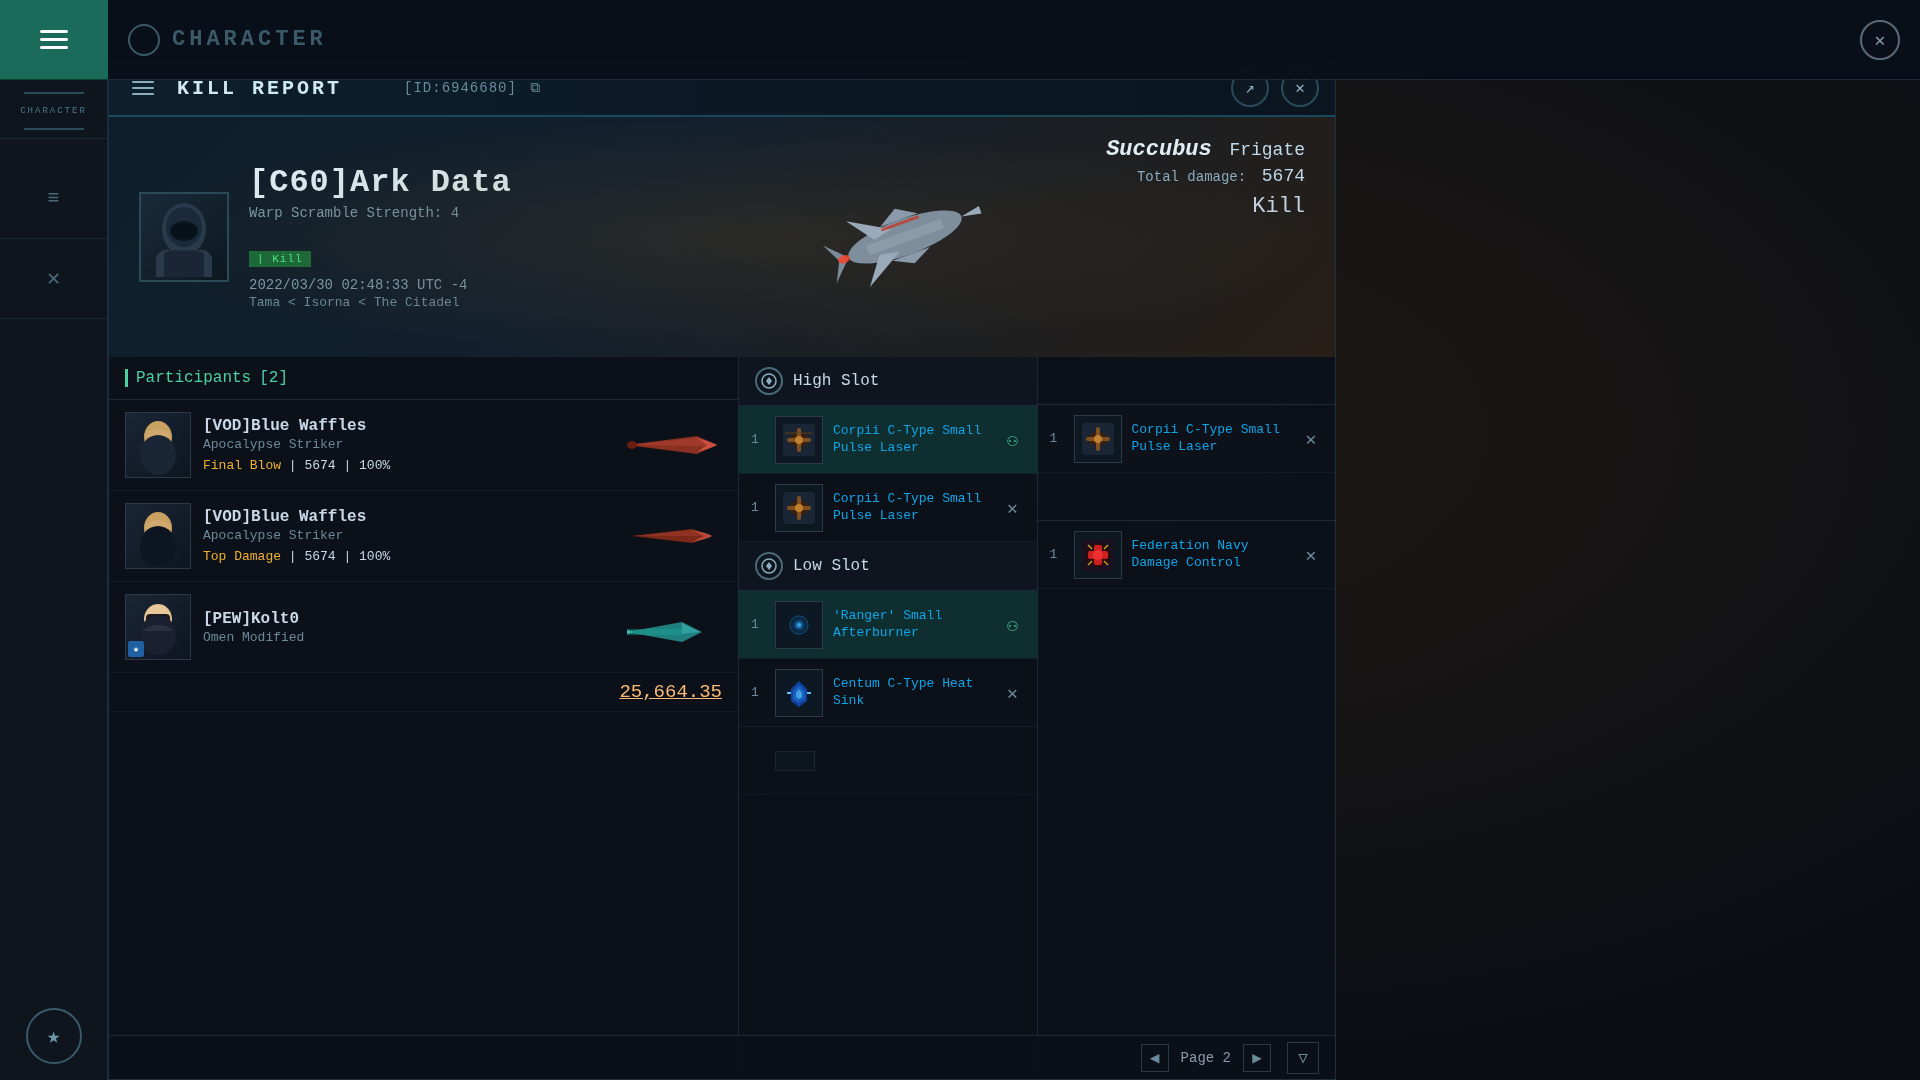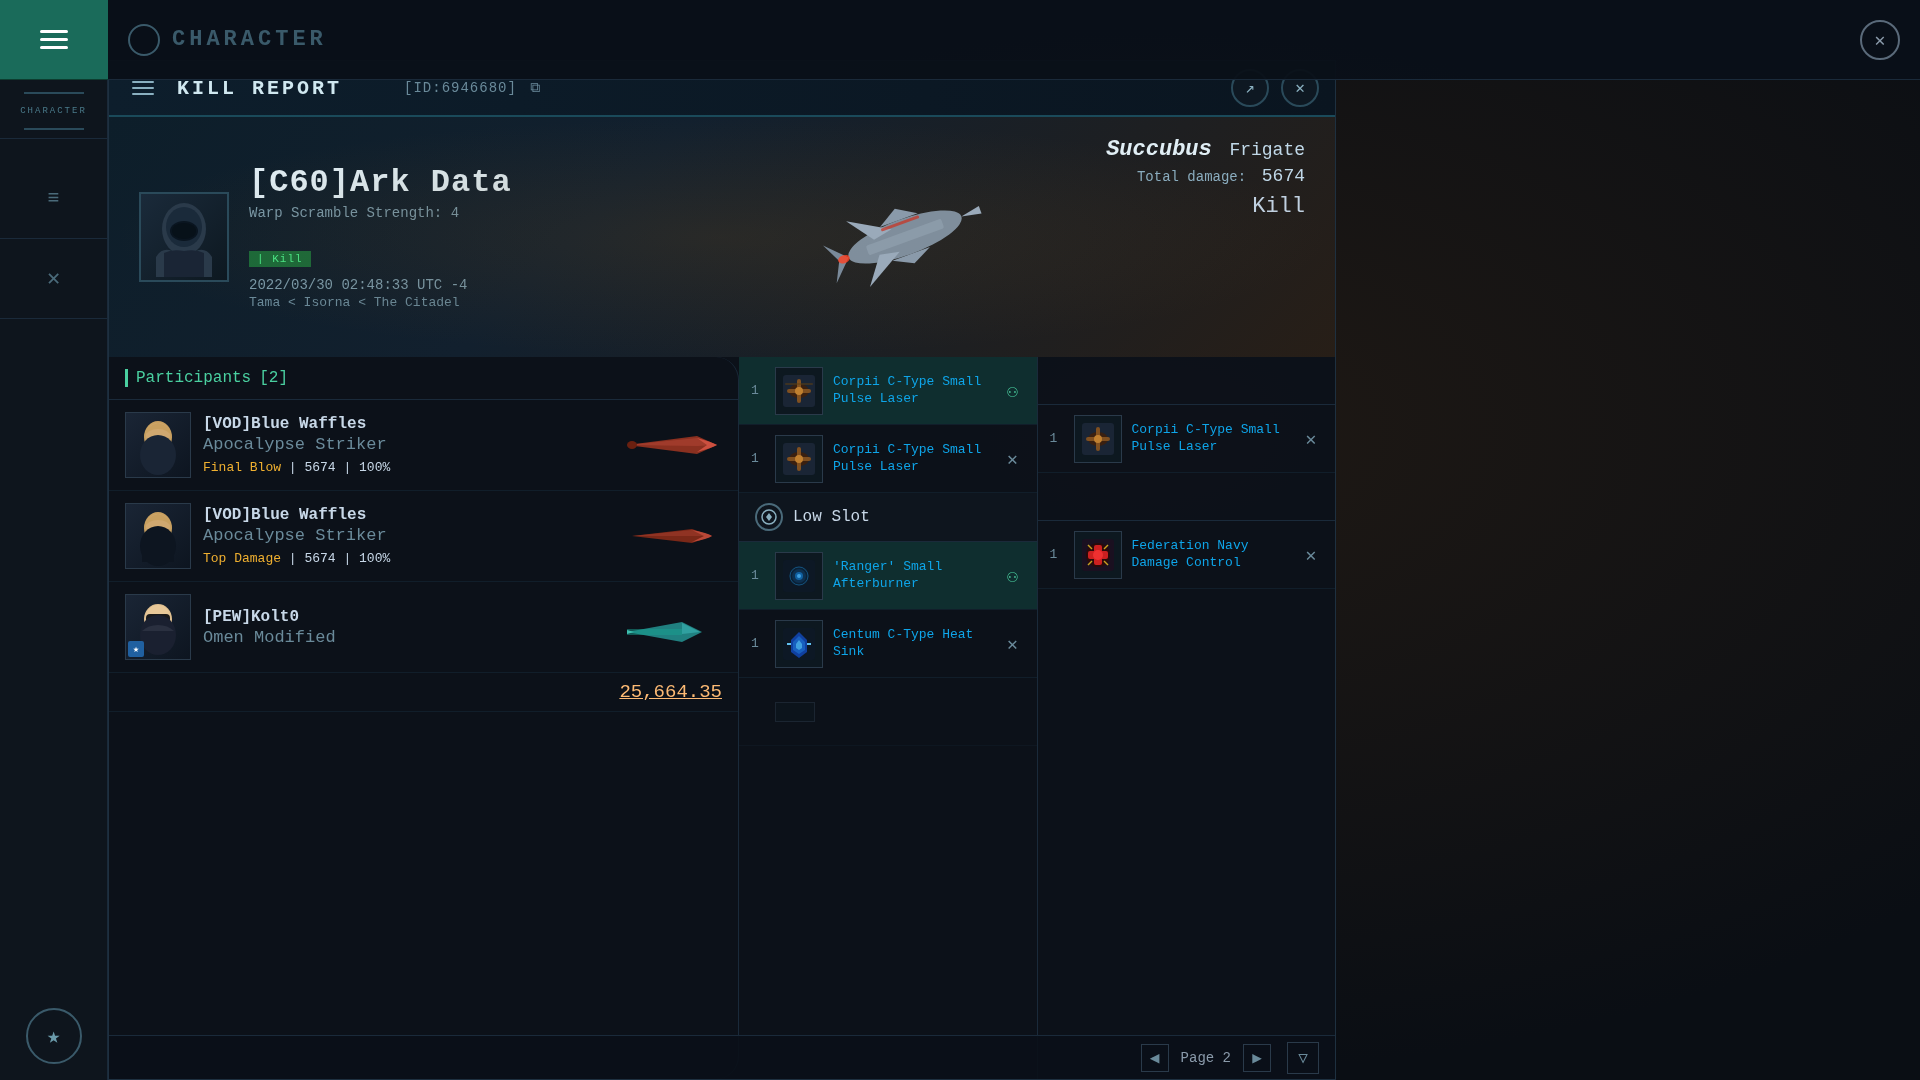--- a/index.html
+++ b/index.html
@@ -333,21 +333,20 @@
       display: flex;
       height: calc(100% - 296px);
     }
 
     
     .participants-panel {
       width: 630px;
       border-right: 1px solid #1a2a3a;
       display: flex;
       flex-direction: column;
-      border-radius: 23px;
     }
 
     .section-title {
       padding: 12px 16px;
       font-size: 16px;
       color: #4ad0a0;
       border-bottom: 1px solid #1a2a3a;
       display: flex;
       align-items: center;
       gap: 4px;
@@ -391,21 +390,21 @@
       flex: 1;
     }
 
     .participant-name {
       font-size: 16px;
       color: #c8d8e8;
       font-weight: bold;
     }
 
     .participant-ship {
-      font-size: 17px;
+      font-size: 13px;
       color: #6a8a9a;
       margin-top: 2px;
     }
 
     .participant-stats {
       margin-top: 6px;
       font-size: 13px;
     }
 
     .stat-label {
@@ -822,20 +821,29 @@
           <span style="font-size:19px;color:#fdba74;text-decoration:underline;">25,664.35</span>
         </div>
       </div>
     </div>
 
     <div class="fitting-panel">
 
       <div class="fitting-column">
 
         <div class="slot-section">
+          <div class="slot-header">
+            <div class="slot-header-icon">
+              <svg width="16" height="16" viewBox="0 0 16 16">
+                <circle cx="8" cy="8" r="7" fill="none" stroke="#8ab0c0" stroke-width="1.5"></circle>
+                <path d="M5,8 L8,4 L11,8 L8,12Z" fill="#8ab0c0"></path>
+              </svg>
+            </div>
+            <span>High Slot</span>
+          </div>
 
           <div class="module-item active">
             <span class="module-qty">1</span>
             <div class="module-icon">
               <svg width="40" height="40" viewBox="0 0 40 40">
 
                 <rect x="4" y="4" width="32" height="32" rx="3" fill="#1a2535"></rect>
                 <ellipse cx="20" cy="20" rx="10" ry="7" fill="#3a2010"></ellipse>
                 <rect x="8" y="18" width="24" height="4" rx="2" fill="#805020"></rect>
                 <rect x="18" y="8" width="4" height="24" rx="2" fill="#805020"></rect>

